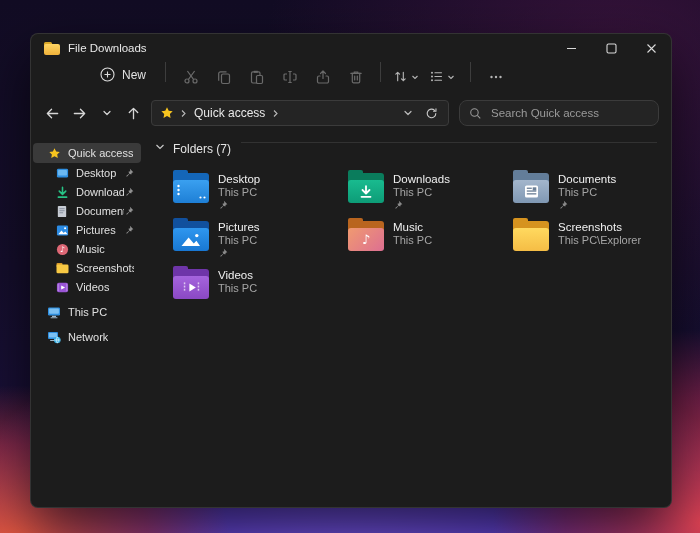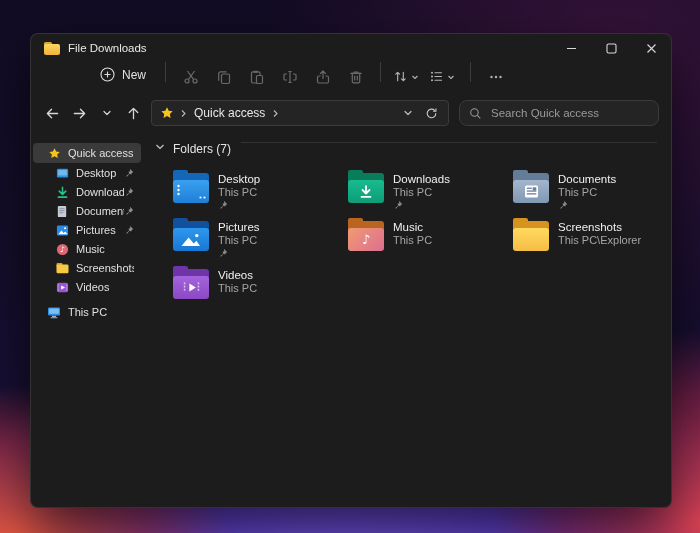--- a/index.html
+++ b/index.html
@@ -399,20 +399,32 @@
           <span class="sb-icon">
             <svg width="14" height="13" viewBox="0 0 14 13">
               <rect x="1" y="1.5" width="12" height="8" rx="1.2" fill="#2f8fe0"></rect>
               <rect x="2.1" y="2.6" width="9.8" height="5.2" rx=".8" fill="#7cc0f2"></rect>
               <rect x="5" y="9.8" width="4" height="1.2" fill="#9fb6c8"></rect>
               <rect x="3.5" y="11.2" width="7" height="1.1" rx=".5" fill="#9fb6c8"></rect>
             </svg>
           </span>
           <span class="sb-label">This PC</span>
         </div>
+        <div class="sb-item level0 gap-before">
+          <span class="sb-icon">
+            <svg width="14" height="13" viewBox="0 0 14 13">
+              <rect x="1" y="1" width="10" height="7" rx="1" fill="#2f8fe0"></rect>
+              <rect x="2" y="2" width="8" height="4.6" rx=".6" fill="#7cc0f2"></rect>
+              <rect x="3.2" y="9" width="5.2" height="1" fill="#9fb6c8"></rect>
+              <circle cx="10.3" cy="9" r="3.3" fill="#35aee4"></circle>
+              <path d="M7.2 9h6.2M10.3 5.9c1.4 1.1 1.4 5.1 0 6.2M10.3 5.9c-1.4 1.1-1.4 5.1 0 6.2" stroke="#fff" stroke-width=".6" fill="none"></path>
+            </svg>
+          </span>
+          <span class="sb-label">Network</span>
+        </div>
       </div>
     <div class="main">
       <div class="section-header">
         <span class="sh-chevron">
             <svg width="10" height="10" viewBox="0 0 10 10">
               <path d="M1.5 3l3.5 3.5L8.5 3" stroke="currentColor" fill="none" stroke-width="1.2"></path>
             </svg>
           </span>
         <span class="sh-label">Folders (7)</span>
         <span class="sh-line"></span>

